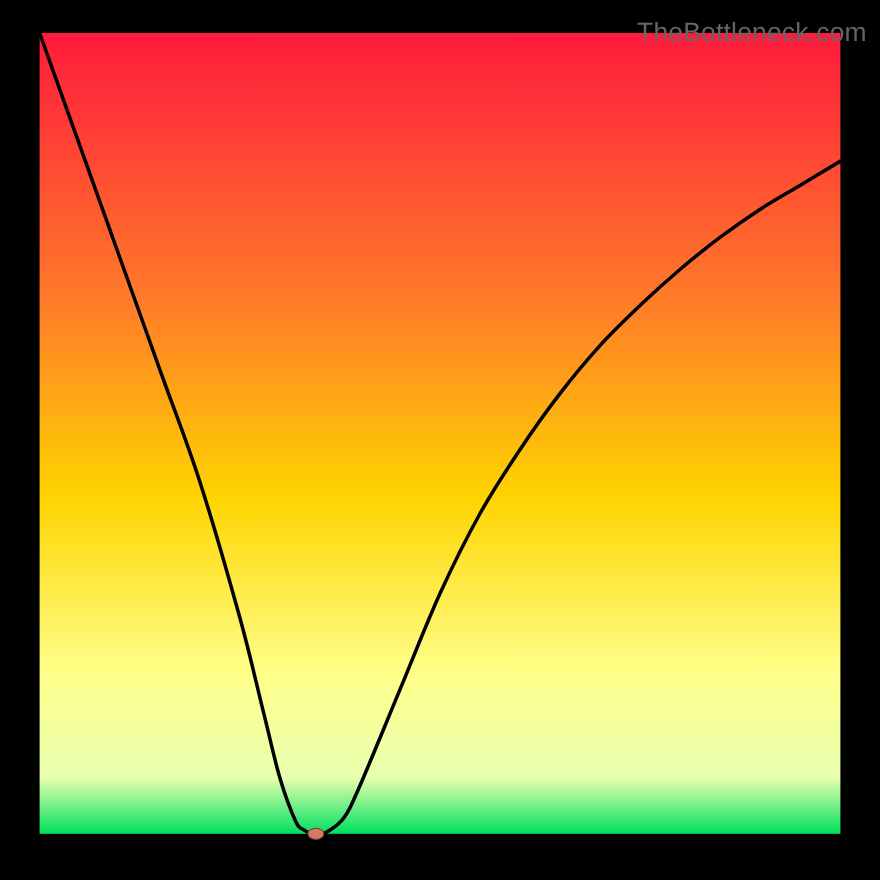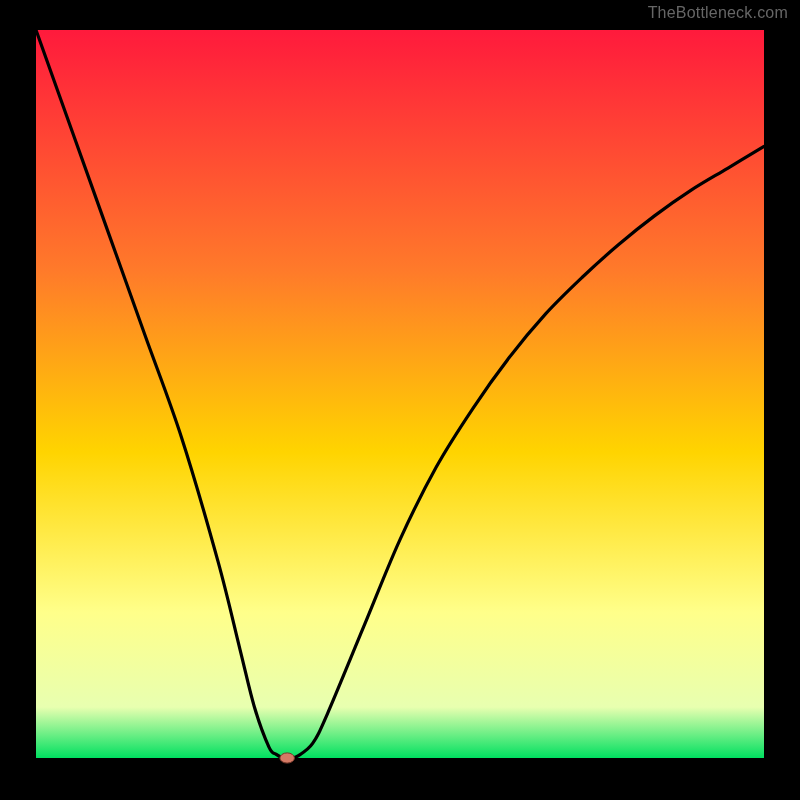--- a/index.html
+++ b/index.html
@@ -12,24 +12,24 @@
     background: #000;
   }
   .wrap {
     position: relative;
     width: 800px;
     height: 800px;
     background: #000;
   }
   .watermark {
     position: absolute;
-    top: 4px;
+    top: 16px;
     right: 12px;
     color: #666;
-    font-size: 16px;
+    font-size: 24px;
     font-weight: 500;
     letter-spacing: 0.2px;
     z-index: 3;
   }
   svg {
     position: absolute;
     top: 0;
     left: 0;
   }
 </style>

